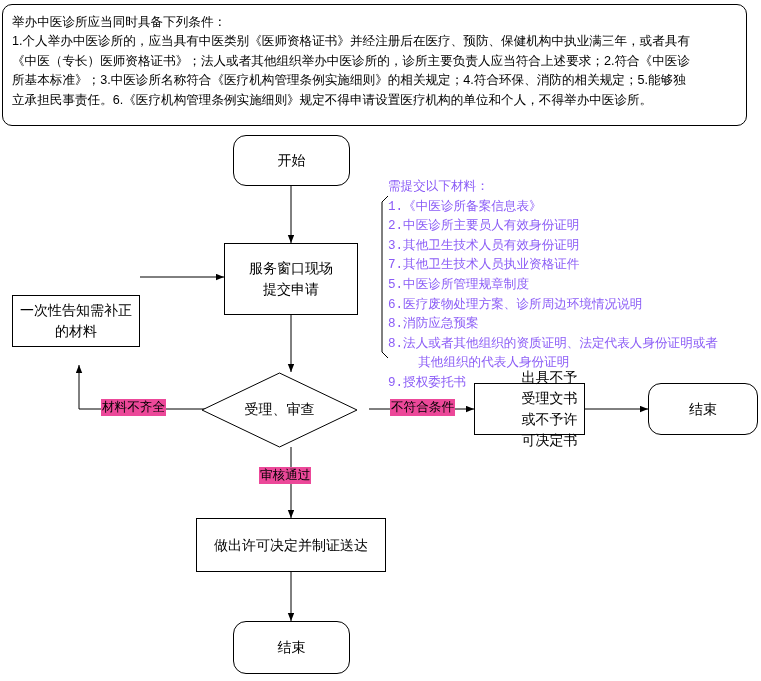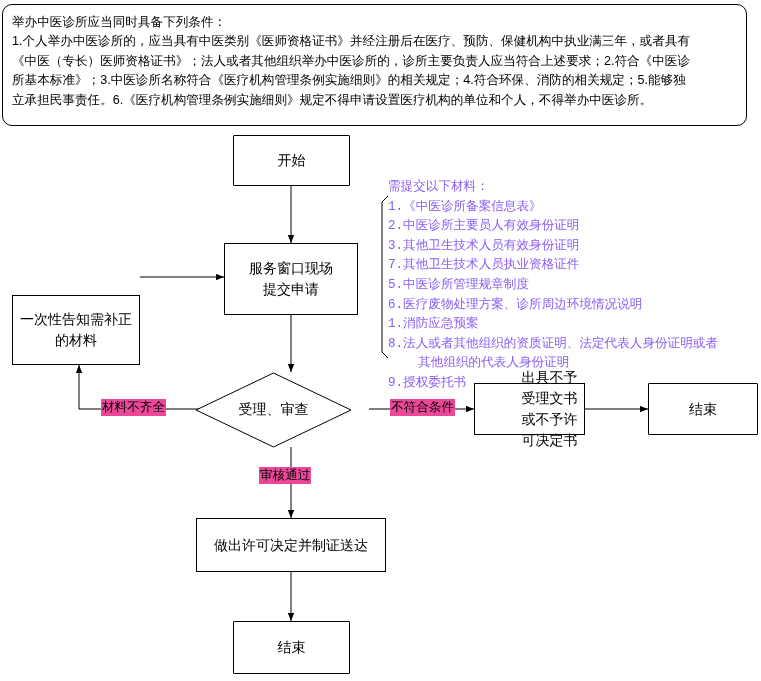--- a/index.html
+++ b/index.html
@@ -42,21 +42,21 @@
     background: #ffffff;
     display: flex;
     align-items: center;
     justify-content: center;
     text-align: center;
     font-size: 14px;
     line-height: 21px;
     color: #000000;
   }
   .node.rounded {
-    border-radius: 1px;
+    border-radius: 13px;
   }
   .node .txt {
     display: block;
     white-space: pre-line;
   }
   .diamond-wrap {
     position: absolute;
   }
   .diamond-shape {
     position: absolute;
@@ -147,26 +147,26 @@
 
   <div class="node rounded" style="left:233px; top:135px; width:117px; height:51px;">
     <span class="txt">开始</span>
   </div>
 
   <div class="node" style="left:224px; top:243px; width:134px; height:72px;">
     <span class="txt">服务窗口现场
 提交申请</span>
   </div>
 
-  <div class="node" style="left:12px; top:295px; width:128px; height:70px;">
+  <div class="node" style="left:12px; top:295px; width:128px; height:52px;">
     <span class="txt">一次性告知需补正
 的材料</span>
   </div>
 
-  <div class="diamond-wrap" style="left:195px; top:372px; width:157px; height:76px;">
+  <div class="diamond-wrap" style="left:201px; top:372px; width:157px; height:76px;">
     <svg class="diamond-shape" width="157" height="76" viewBox="0 0 157 76">
       <polygon points="78.5,1 156,38 78.5,75 1,38" fill="#ffffff" stroke="#000000" stroke-width="1"></polygon>
     </svg>
     <div class="diamond-label">受理、审查</div>
   </div>
 
   <div class="node" style="left:474px; top:383px; width:111px; height:52px;padding-left:40px;">
     <span class="txt">出具不予受理文书
 或不予许可决定书</span>
   </div>
@@ -188,19 +188,19 @@
   <div class="edge-label" style="left:259px; top:467px;">审核通过</div>
 
   <div class="materials">
     <div>需提交以下材料：</div>
     <div>1.《中医诊所备案信息表》</div>
     <div>2.中医诊所主要员人有效身份证明</div>
     <div>3.其他卫生技术人员有效身份证明</div>
     <div>7.其他卫生技术人员执业资格证件</div>
     <div>5.中医诊所管理规章制度</div>
     <div>6.医疗废物处理方案、诊所周边环境情况说明</div>
-    <div>1.消防应急预案</div>
+    <div>8.消防应急预案</div>
     <div>8.法人或者其他组织的资质证明、法定代表人身份证明或者</div>
     <div>    其他组织的代表人身份证明</div>
     <div>9.授权委托书</div>
   </div>
 
 </div>
 
 </body></html>

